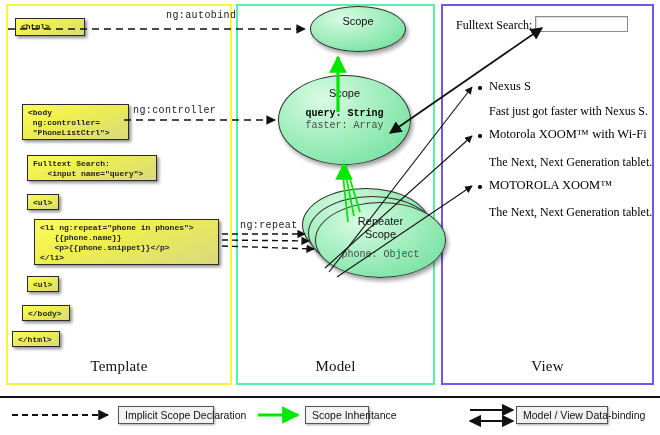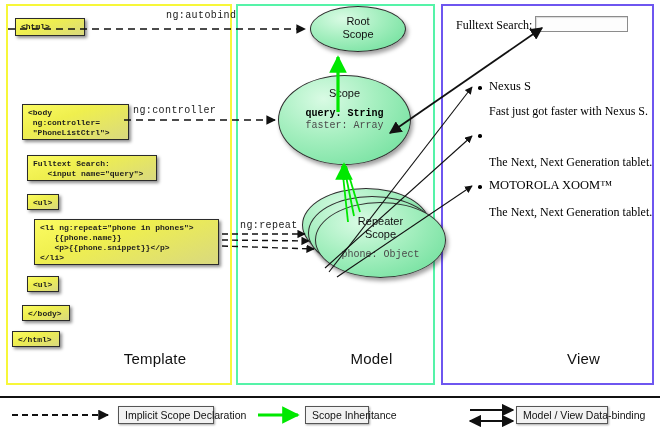--- a/index.html
+++ b/index.html
@@ -8,24 +8,23 @@
     font-family:"Liberation Sans",sans-serif;
   }
   #stage{position:absolute;left:0;top:0;width:660px;height:435px;}
 
   
   .panel{position:absolute;background:#ffffff;box-sizing:border-box;}
   .panel-template{left:6px;top:4px;width:226px;height:381px;border:2px solid #f7f739;}
   .panel-model{left:236px;top:4px;width:199px;height:381px;border:2px solid #55f3a8;}
   .panel-view{left:441px;top:4px;width:213px;height:381px;border:2px solid #6e56f0;}
   .panel-label{
-    position:absolute;width:100%;text-align:center;bottom:16px;
-    font-size:15px;color:#111;font-family:Liberation Sans, sans-serif;
+    position:absolute;width:100%;text-align:center;bottom:8px;
+    font-size:15px;color:#111;font-family:Liberation Serif, serif;
     letter-spacing:.2px;
-    margin-left:36px;
   }
 
   
   .codebox{
     position:absolute;box-sizing:border-box;
     border:1px solid #2b2b2b;
     background:linear-gradient(160deg,#fbfb62 0%,#efef4e 38%,#d9d97f 100%);
     box-shadow:2px 2px 3px rgba(0,0,0,.45);
     font-family:"Liberation Mono","DejaVu Sans Mono",monospace;
     font-size:8px;line-height:10px;color:#1d1d1d;
@@ -119,21 +118,20 @@
   <div class="codebox" style="left:27px;top:276px;width:32px;height:16px;">&lt;ul&gt;</div>
 
   <div class="codebox" style="left:22px;top:305px;width:48px;height:16px;">&lt;/body&gt;</div>
 
   <div class="codebox" style="left:12px;top:331px;width:48px;height:16px;">&lt;/html&gt;</div>
 
   <div class="scope" style="left:302px;top:188px;width:128px;height:74px;"></div>
   <div class="scope" style="left:308px;top:196px;width:128px;height:74px;"></div>
 
   <div class="scope" style="left:310px;top:6px;width:96px;height:46px;padding-top:8px;">
-    <div class="ttl">Root</div>
     <div class="ttl">Scope</div>
   </div>
 
   <div class="scope" style="left:278px;top:75px;width:133px;height:90px;padding-top:11px;">
     <div class="ttl">Scope</div>
     <div class="props" style="margin-top:8px;">
       <div><b>query: String</b></div>
       <div>faster: Array</div>
     </div>
   </div>
@@ -147,20 +145,21 @@
   </div>
 
   <div class="vlabel" style="left:456px;top:18px;">Fulltext Search:</div>
   <input class="vinput" style="left: 535px; top: 16px; width: 93px; height: 16px;" value="" placeholder="">
 
   <div class="vbullet" style="left:478px;top:86px;"></div>
   <div class="vitem" style="left:489px;top:79px;text-align:center;">Nexus S</div>
   <div class="vsnippet" style="left:489px;top:104px;">Fast just got faster with Nexus S.</div>
 
   <div class="vbullet" style="left:478px;top:134px;"></div>
+  <div class="vitem" style="left:489px;top:127px;">Motorola XOOM™  with Wi-Fi</div>
   <div class="vsnippet" style="left:489px;top:155px;">The Next, Next Generation tablet.</div>
 
   <div class="vbullet" style="left:478px;top:185px;"></div>
   <div class="vitem" style="left:489px;top:178px;">MOTOROLA XOOM™</div>
   <div class="vsnippet" style="left:489px;top:205px;">The Next, Next Generation tablet.</div>
 
   <div class="edgelabel" style="left:150px;top:10px;padding-left:16px;">ng:autobind</div>
   <div class="edgelabel" style="left:133px;top:105px;">ng:controller</div>
   <div class="edgelabel" style="left:240px;top:220px;">ng:repeat</div>
 

